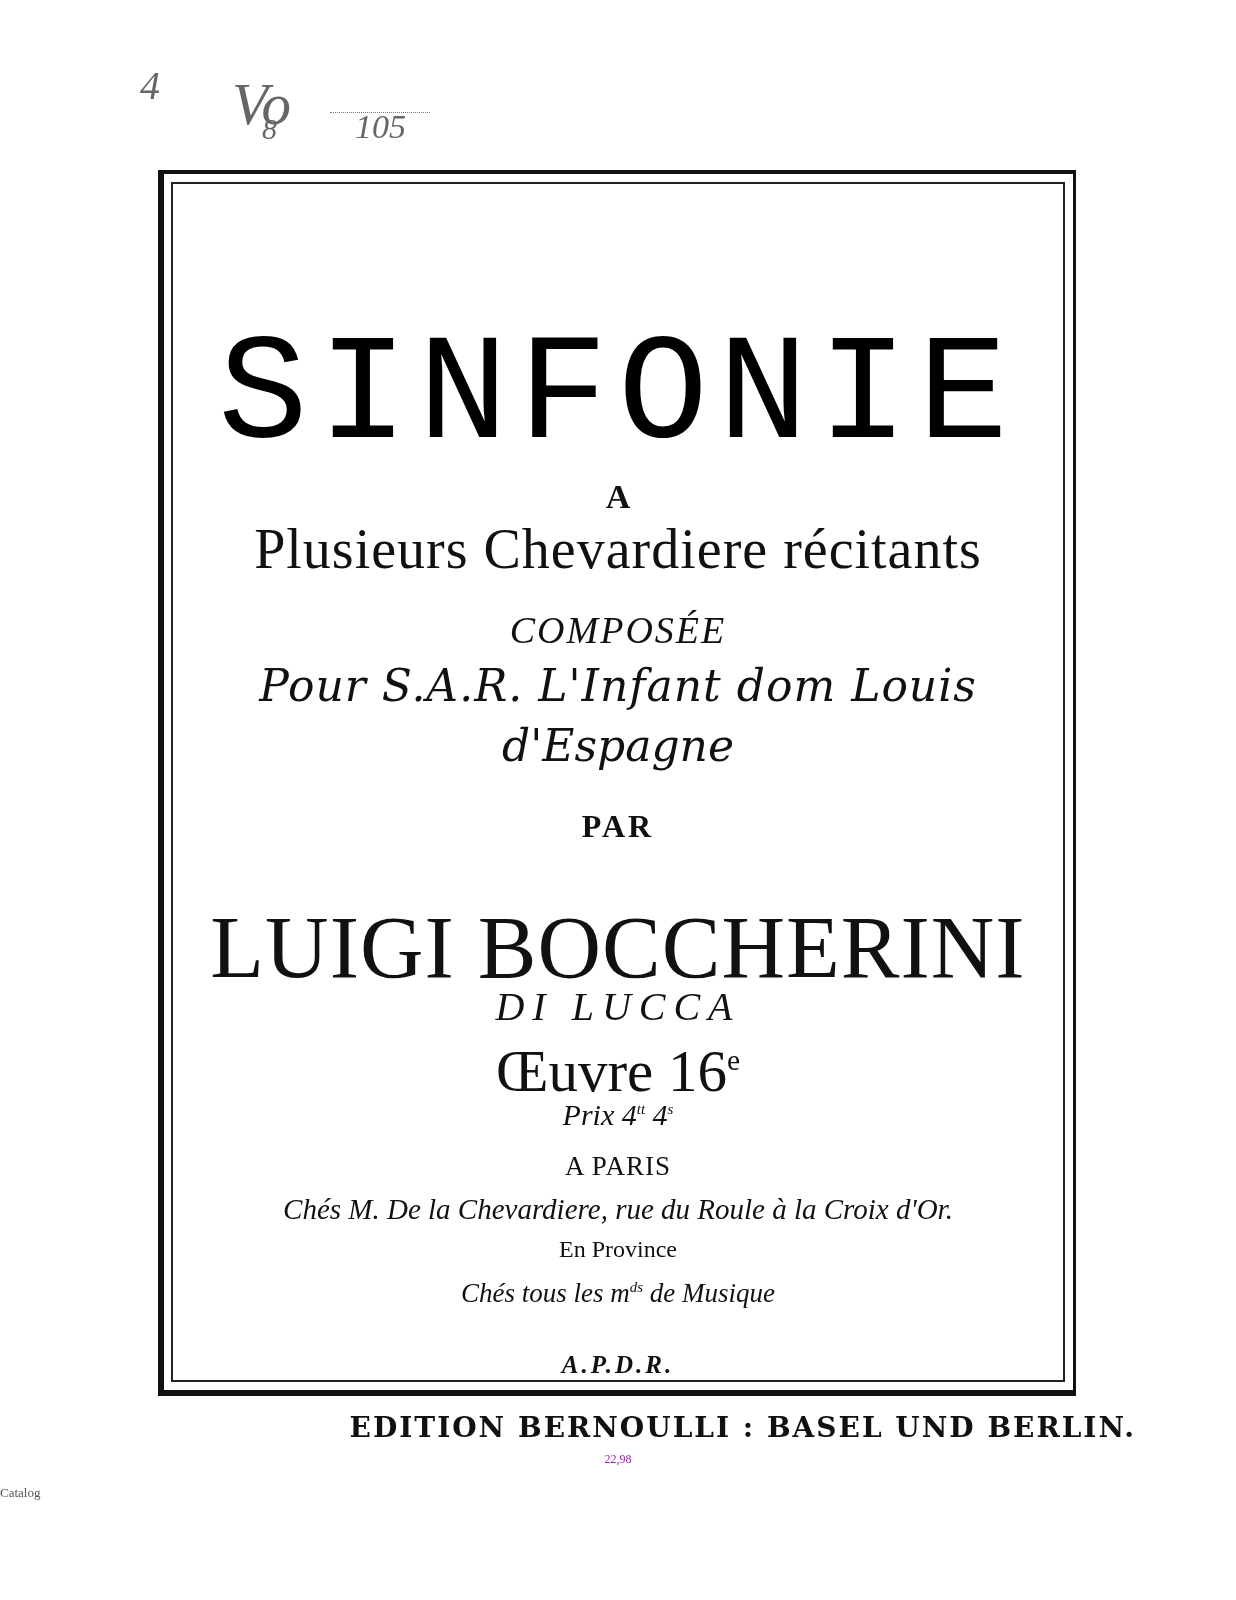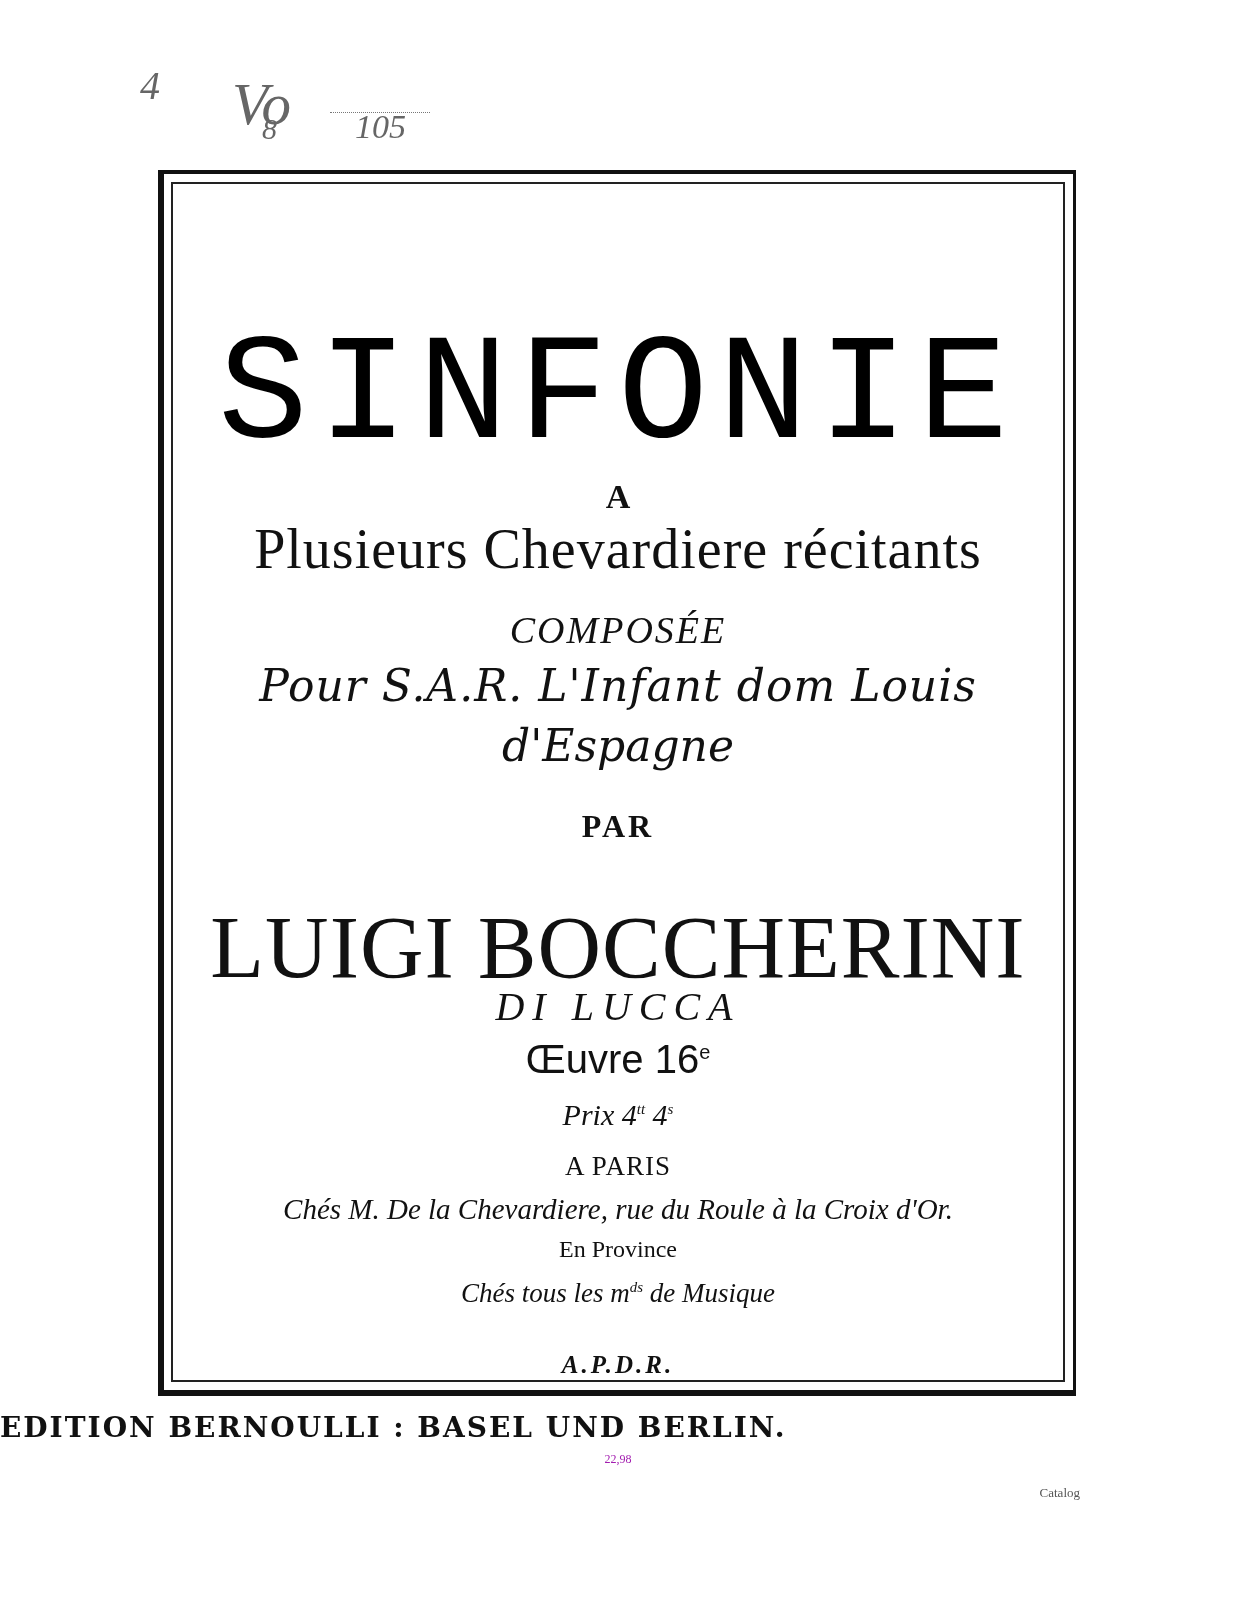--- a/index.html
+++ b/index.html
@@ -11,31 +11,31 @@
   .center { left: 160px; width: 916px; text-align: center; }
   .title { top: 322px; font-family: Liberation Mono, monospace; font-size: 150px; letter-spacing: 10px; font-weight: normal; line-height: 1; color: #000000; }
   .a { top: 478px; font-family: "Liberation Serif", serif; font-size: 34px; font-weight: bold; }
   .sub { top: 517px; font-family: "Liberation Serif", serif; font-size: 56px; letter-spacing: 1px; }
   .comp { top: 608px; font-family: "Liberation Serif", serif; font-style: italic; font-size: 38px; letter-spacing: 2px; }
   .pour { top: 660px; font-family: "DejaVu Serif", serif; font-style: italic; font-size: 44px; letter-spacing: 1px; }
   .esp { top: 720px; font-family: "DejaVu Serif", serif; font-style: italic; font-size: 44px; }
   .par { top: 808px; font-family: "Liberation Serif", serif; font-size: 32px; font-weight: bold; letter-spacing: 3px; }
   .name { top: 897px; font-family: "Liberation Serif", serif; font-size: 88px; letter-spacing: 1px; }
   .lucca { top: 983px; font-family: "Liberation Serif", serif; font-style: italic; font-size: 40px; letter-spacing: 8px; }
-  .oeuvre { top: 1037px; font-family: Liberation Sans, sans-serif; font-size: 40px; text-align: center; }
+  .oeuvre { top: 1037px; font-family: Liberation Serif, serif; font-size: 59px; text-align: center; }
   .oeuvre sup, .prix sup { font-size: 0.5em; }
   .prix { top: 1098px; font-family: "Liberation Serif", serif; font-style: italic; font-size: 30px; }
   .paris { top: 1151px; font-family: "Liberation Serif", serif; font-weight: normal; font-size: 27px; letter-spacing: 1px; }
   .chez { top: 1193px; font-family: "Liberation Serif", serif; font-style: italic; font-size: 29px; }
   .prov { top: 1236px; font-family: "Liberation Serif", serif; font-size: 24px; }
   .tous { top: 1278px; font-family: "Liberation Serif", serif; font-style: italic; font-size: 27px; }
   .apdr { top: 1351px; font-family: "Liberation Serif", serif; font-style: italic; font-weight: bold; font-size: 25px; letter-spacing: 3px; }
-  .edition { top: 1411px; left: 0; width: 1136px; text-align: left; font-family: "DejaVu Serif", serif; font-weight: bold; font-size: 28px; letter-spacing: 2px; }
+  .edition { top: 1411px; left: 0; width: 1136px; text-align: right; font-family: "DejaVu Serif", serif; font-weight: bold; font-size: 28px; letter-spacing: 2px; }
   .small1 { top: 1452px; left: 0; width: 1236px; text-align: center; font-family: "Liberation Serif", serif; font-size: 12px; color: #a21caf; }
-  .small2 { top: 1485px; left: 0; width: 1080px; text-align: right; font-family: "Liberation Serif", serif; font-size: 13px; color: #555; }
+  .small2 { top: 1485px; left: 0; width: 1080px; text-align: left; font-family: "Liberation Serif", serif; font-size: 13px; color: #555; }
 </style>
 </head>
 <body>
 
 <div class="abs shelf" style="left:140px;top:62px;font-size:40px;">4</div>
 <div class="abs shelf" style="left:232px;top:70px;font-size:59px;">Vo</div>
 <div class="abs shelf" style="left:262px;top:112px;font-size:30px;">8</div>
 <div class="abs" style="left:330px;top:112px;width:100px;border-top:1px dotted #777;"></div>
 <div class="abs shelf" style="left:355px;top:108px;font-size:34px;">105</div>
 

